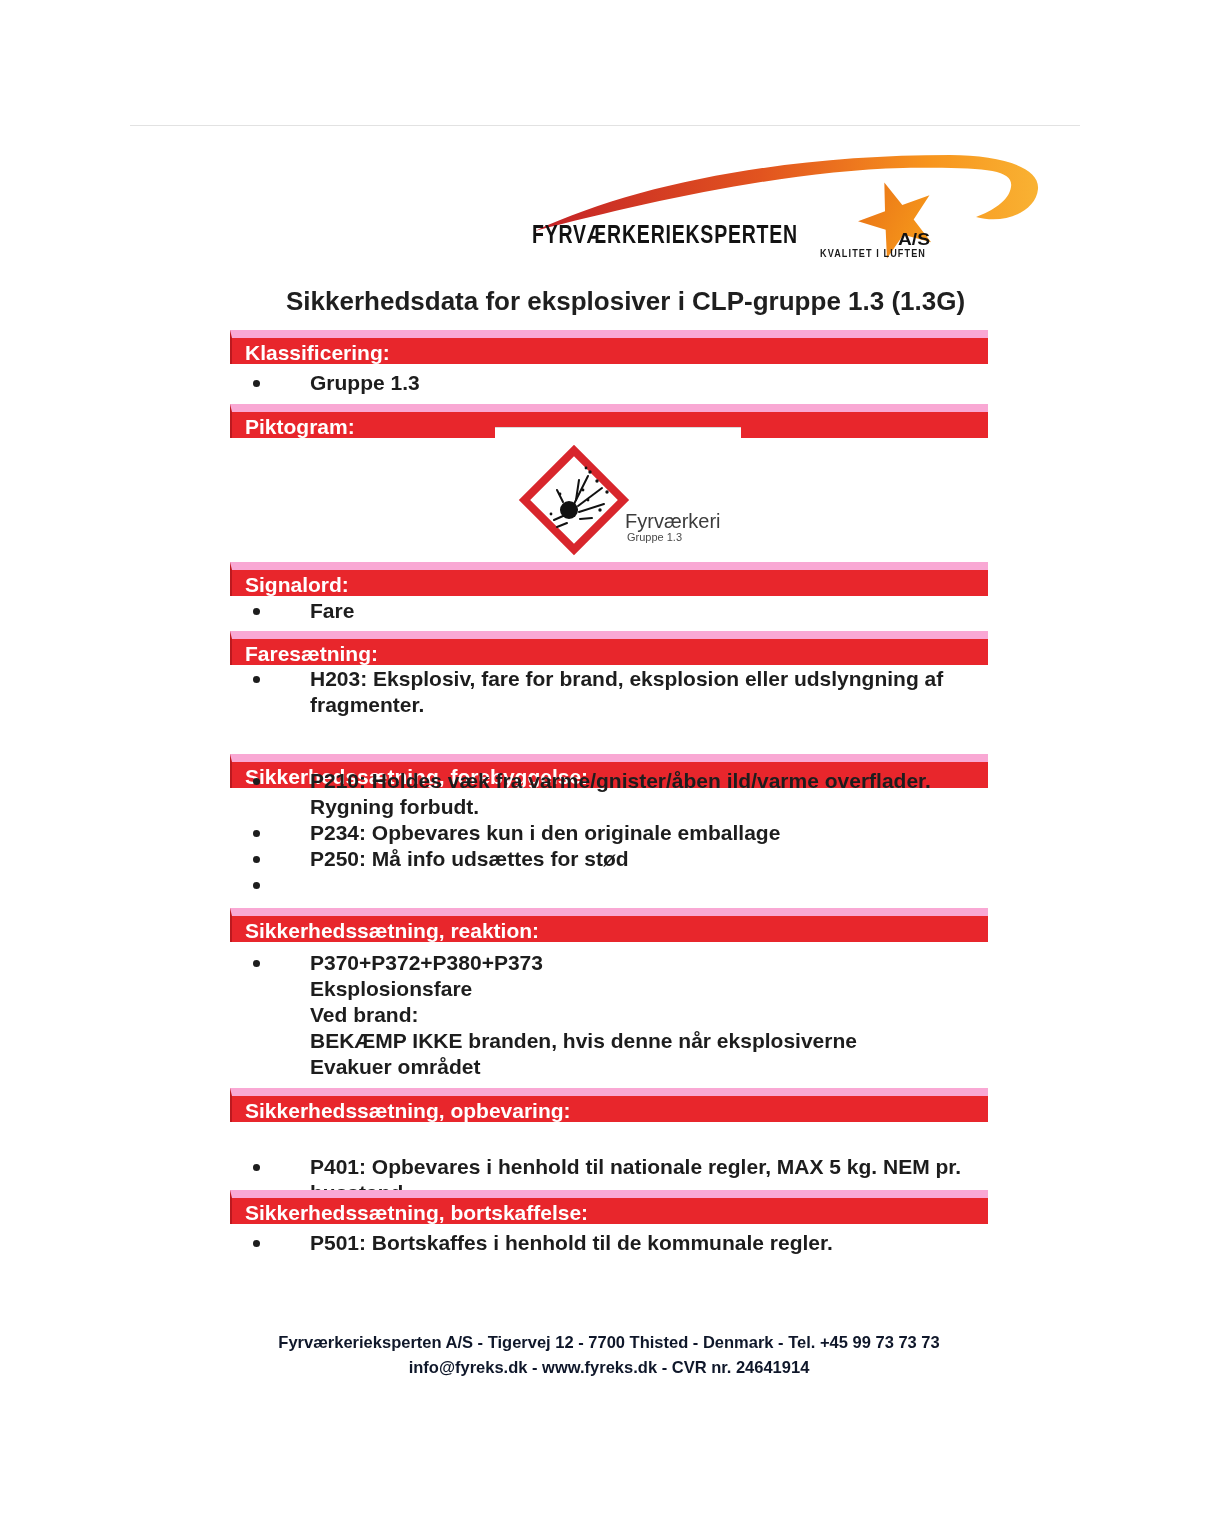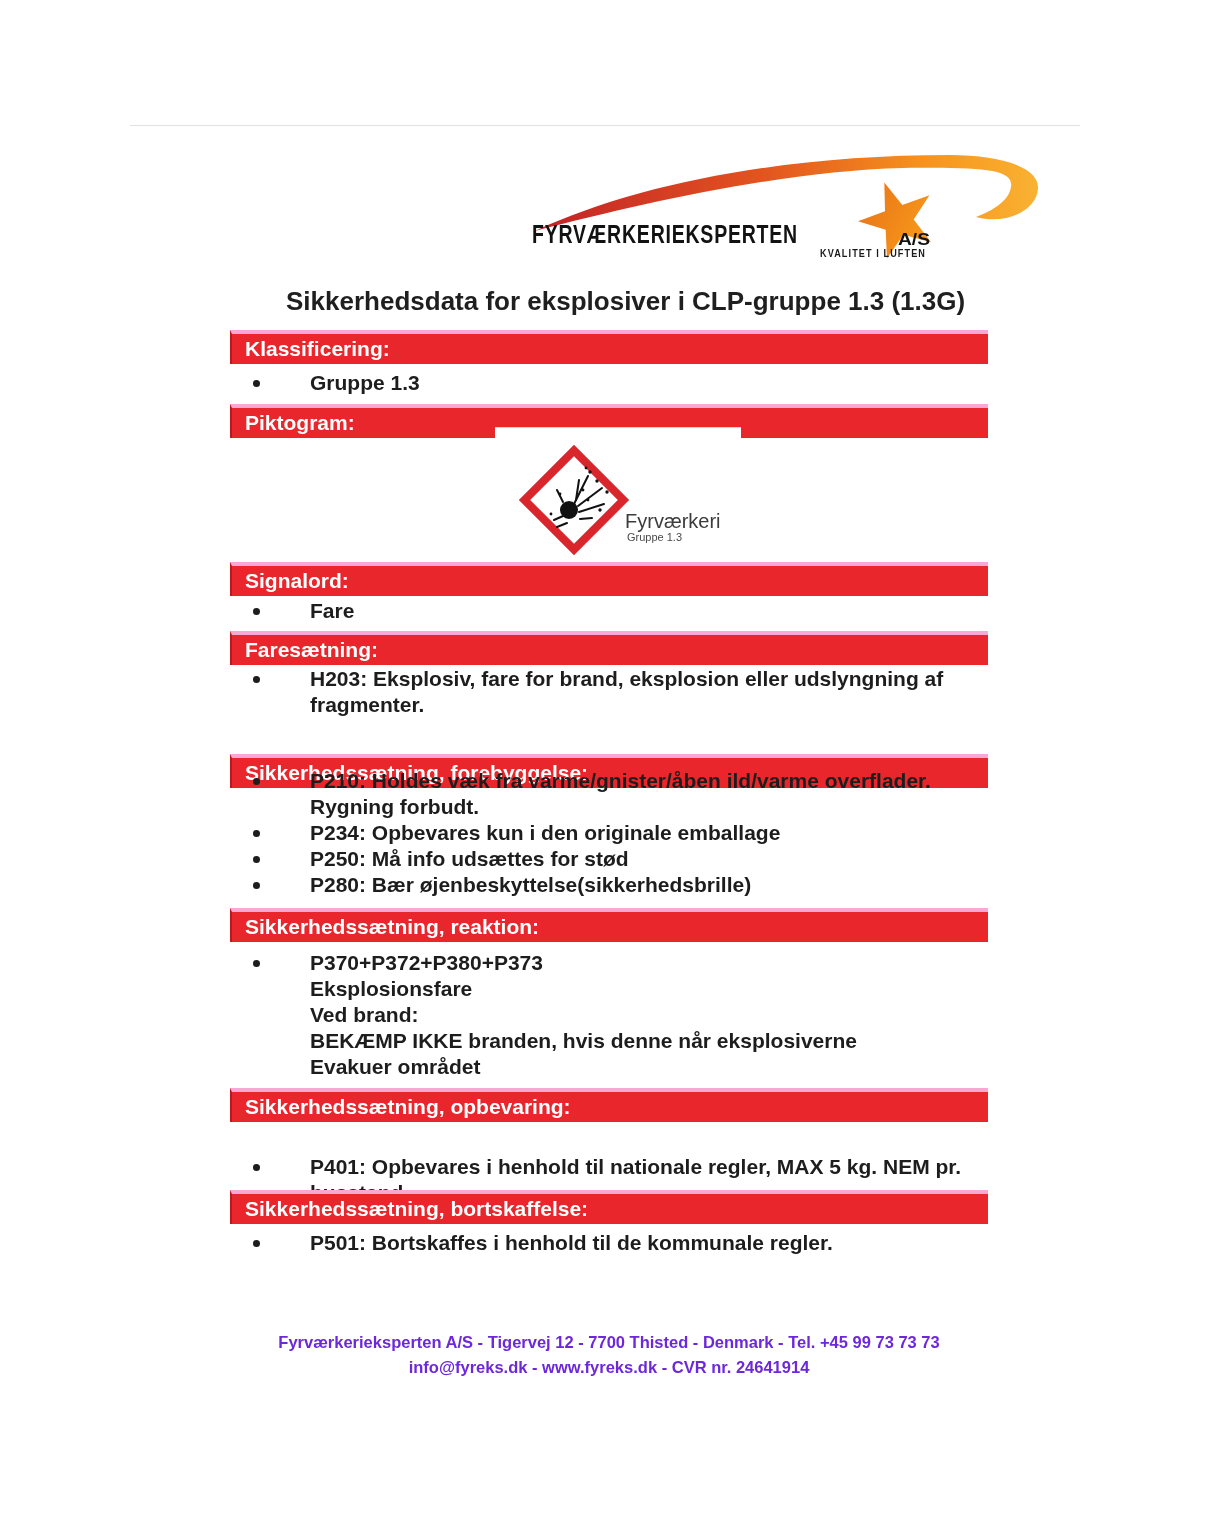--- a/index.html
+++ b/index.html
@@ -14,41 +14,41 @@
   
   .logo{position:absolute;left:528px;top:145px;width:515px;height:120px;}
   
   .doc-title{
     position:absolute;left:262px;top:286px;width:720px;
     font-size:26px;font-weight:bold;color:#1f1f1f;letter-spacing:0px;margin-left:24px;
   }
   
   .banner{
     position:absolute;left:230px;width:758px;height:34px;box-sizing:border-box;
-    background:#e8262c;border-top:4px solid #f9a8d4;border-left:2px solid #bc191f;
+    background:#e8262c;border-top:8px solid #f9a8d4;border-left:2px solid #bc191f;
     color:#ffffff;font-size:21px;font-weight:bold;line-height:30px;padding-left:13px;
   }
   .notch{
     position:absolute;left:495px;top:427px;width:246px;height:14px;
     background:#ffffff;border-top:1px solid #d9d9d9;z-index:5;
   }
   
   .blist{position:absolute;left:230px;width:758px;list-style:none;margin:0;padding:0;}
   .blist li{position:relative;padding-left:80px;font-size:21px;font-weight:bold;
     line-height:26px;color:#1d1d1d;}
   .dot{position:absolute;left:23px;top:10px;width:7px;height:7px;border-radius:50%;
     background:#1d1d1d;}
   
   .ghs{position:absolute;left:516px;top:442px;width:116px;height:116px;}
   .pictolabel{position:absolute;left:625px;top:510px;font-size:20px;color:#3c3c3c;font-weight:normal;}
   .pictosub{position:absolute;left:627px;top:531px;font-size:11px;color:#4a4a4a;font-weight:normal;}
   
   .footer{
     position:absolute;left:230px;top:1330px;width:758px;text-align:center;
-    font-size:16.5px;font-weight:bold;color:#6d28d9;line-height:25px;
+    font-size:16.5px;font-weight:bold;color:#0f172a;line-height:25px;
   }
 </style>
 </head>
 <body>
 
 <div class="page-edge"></div>
 
 <div class="logo">
   <svg width="515" height="120" viewBox="0 0 515 120">
     <defs>
@@ -159,21 +159,20 @@
   <li>
     <span class="dot"></span>
     <span>P234: Opbevares kun i den originale emballage</span>
   </li>
   <li>
     <span class="dot"></span>
     <span>P250: Må info udsættes for stød</span>
   </li>
   <li>
     <span class="dot"></span>
-    <span>P280: Bær øjenbeskyttelse(sikkerhedsbrille)</span>
   </li>
 </ul>
 
 <div class="banner" style="top:908px">
   <span>Sikkerhedssætning, reaktion:</span>
 </div>
 <ul class="blist" style="top:950px">
   <li>
     <span class="dot"></span>
     <div>P370+P372+P380+P373</div>

